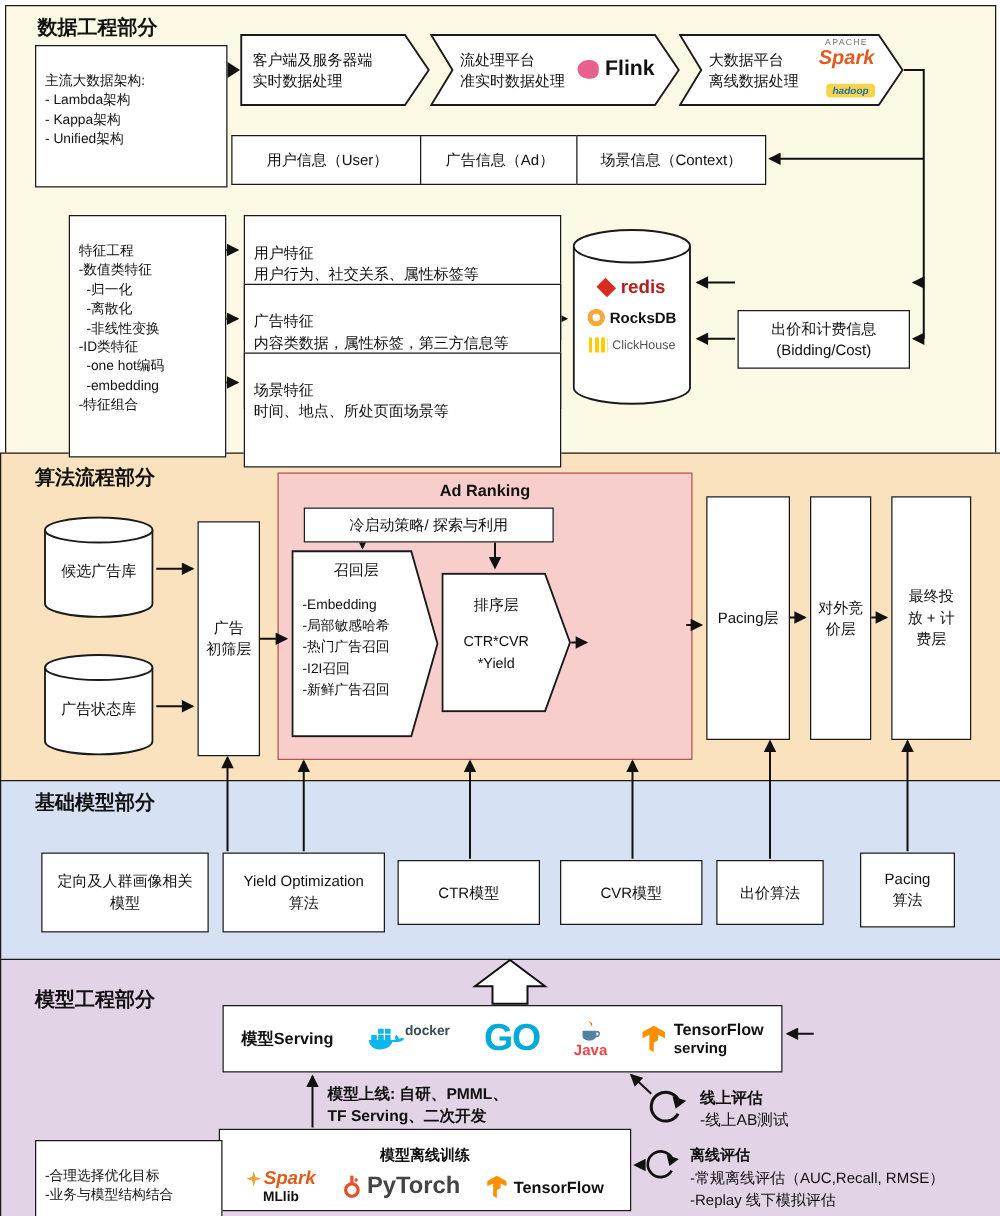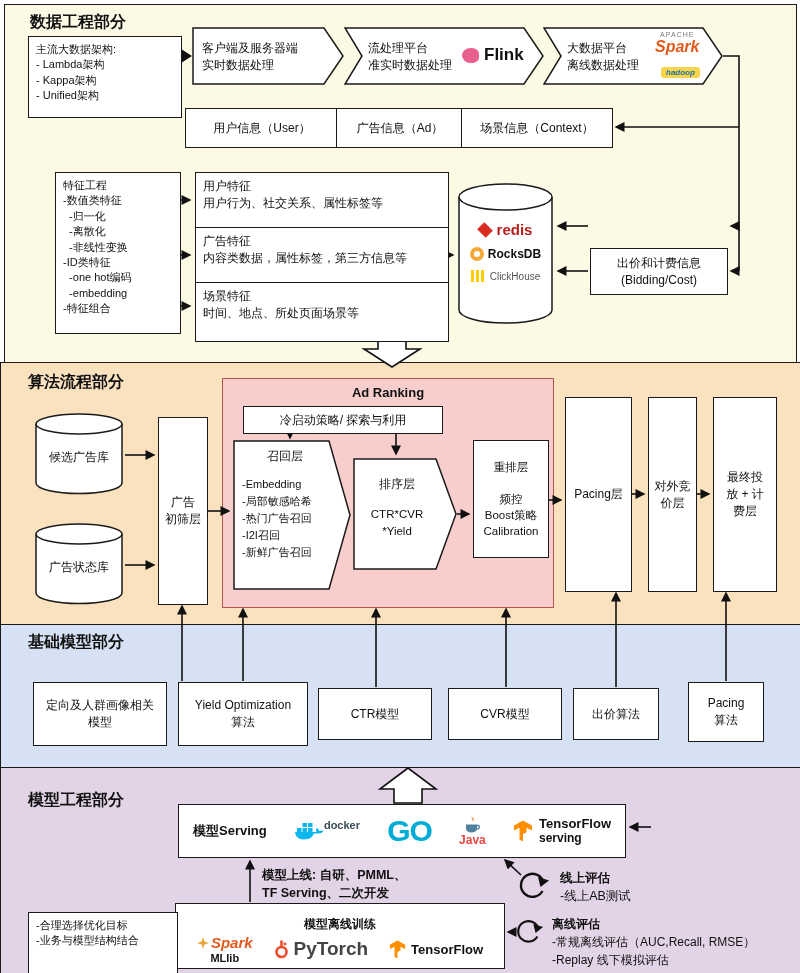--- a/index.html
+++ b/index.html
@@ -1,21 +1,21 @@
 <!DOCTYPE html>
 <html><head>
 <meta charset="utf-8">
 <style>
   html,body{margin:0;padding:0}
   body{font-family:"Liberation Sans","DejaVu Sans",sans-serif;color:#111;background:#fff}
   #canvas{position:relative;width:800px;height:973px;background:#fff;overflow:hidden}
   .band{position:absolute;border:1.5px solid #1a1a1a}
   .sec-title{position:absolute;font-size:16px;font-weight:bold;white-space:pre-line}
   .box{position:absolute;background:#fff;border:1.5px solid #1a1a1a;display:flex;align-items:center;justify-content:center;text-align:center;font-size:12px;line-height:1.4;white-space:pre-line}
-  .box.tl{align-items:flex-start;justify-content:flex-start;text-align:left;padding:5px 7px}
+  .box.tl{align-items:flex-start;justify-content:flex-start;text-align:left;padding:21px 7px}
   .abs{position:absolute}
   .pre{white-space:pre-line}
   .shape{position:absolute}
   .shape>svg{position:absolute;left:0;top:0;width:100%;height:100%}
   .stext{position:absolute;white-space:pre-line;line-height:1.45}
   .cyl{position:absolute}
   .cyl>svg{position:absolute;left:0;top:0;width:100%;height:100%}
   .cyl-label{position:absolute;left:0;right:0;text-align:center;font-size:12px;white-space:pre-line}
   .flink-icon{display:inline-block;width:17px;height:15px;background:#E8618C;border-radius:60% 50% 45% 60%}
   .redis-icon{display:inline-block;width:12px;height:12px;background:#D82C20;transform:rotate(45deg) scaleY(.85)}
@@ -201,25 +201,20 @@
 
   <div class="shape" style="left:353px;top:458px;width:104px;height:112px">
     <svg viewBox="0 0 104 112" preserveAspectRatio="none">
         <polygon points="1,1 83,1 103,56 83,111 1,111" fill="#fff" stroke="#1a1a1a" stroke-width="1.5"></polygon>
       </svg>
     <div class="stext" style="left:4px;top:18px;width:80px;text-align:center;font-size:12px">排序层</div>
     <div class="stext" style="left:4px;top:48px;width:80px;text-align:center;font-size:11.5px">CTR*CVR
 *Yield</div>
   </div>
 
-  <div class="box" style="left:473px;top:440px;width:74px;height:116px;font-size:11.5px">重排层
-
-频控
-Boost策略
-Calibration</div>
 
   <div class="box" style="left:565px;top:397px;width:65px;height:193px">Pacing层</div>
   <div class="box" style="left:648px;top:397px;width:47px;height:193px">对外竞
 价层</div>
   <div class="box" style="left:713px;top:397px;width:62px;height:193px">最终投
 放 + 计
 费层</div>
 
   <div class="sec-title" style="left:28px;top:632px">基础模型部分</div>
 

